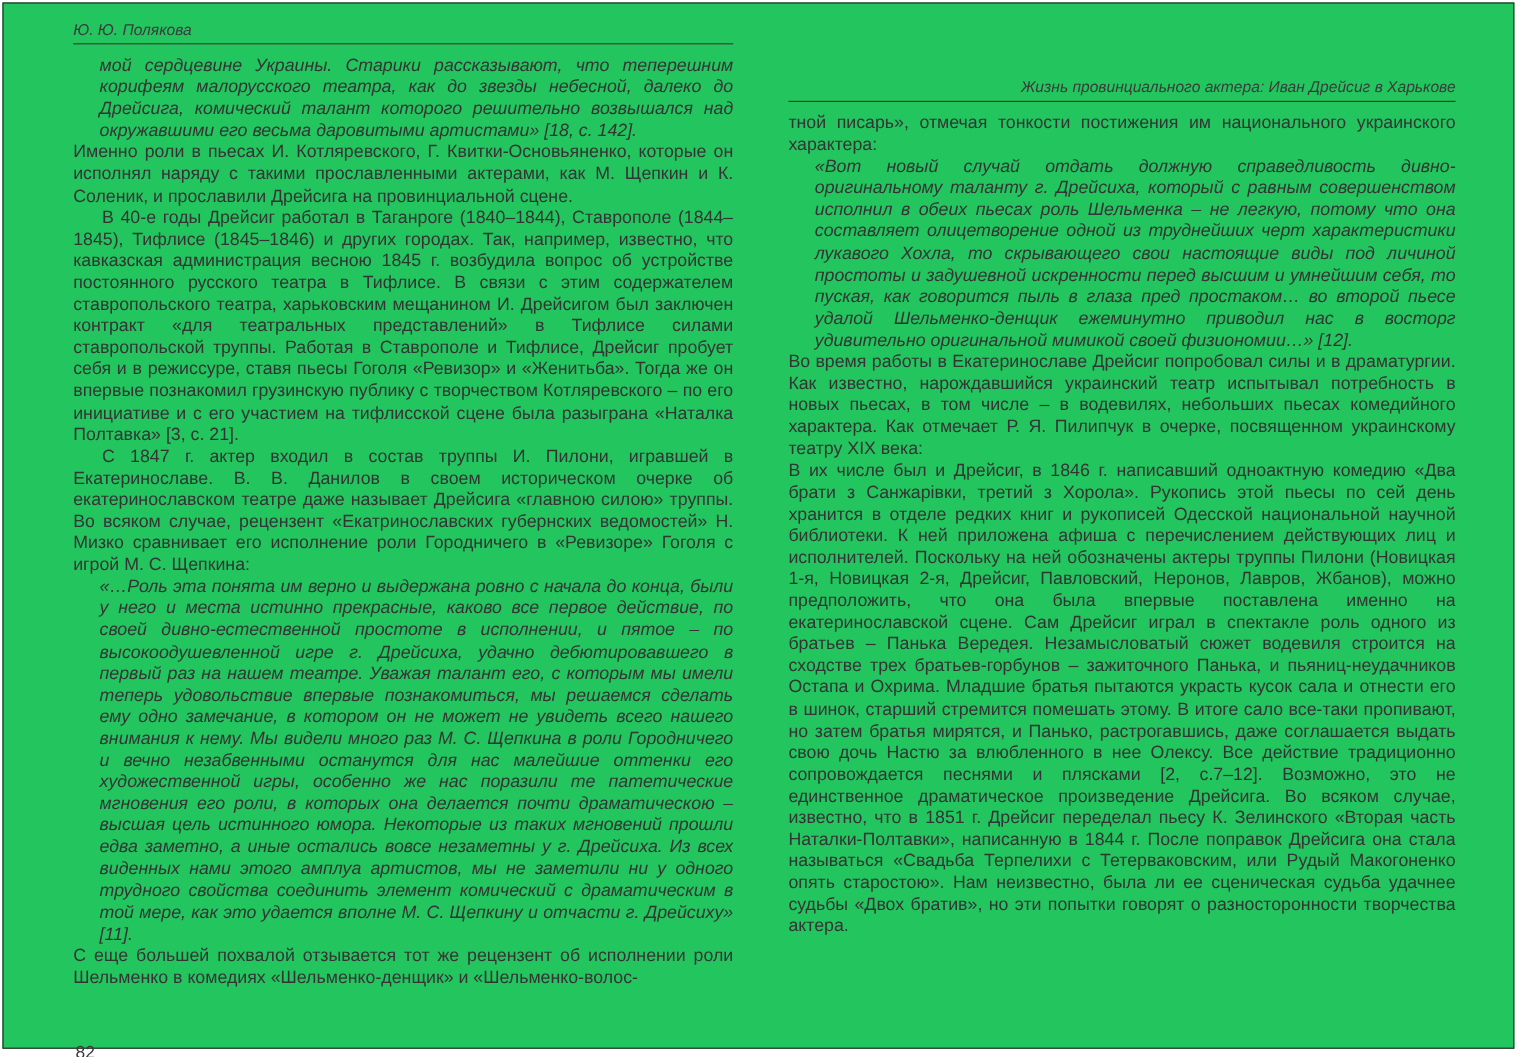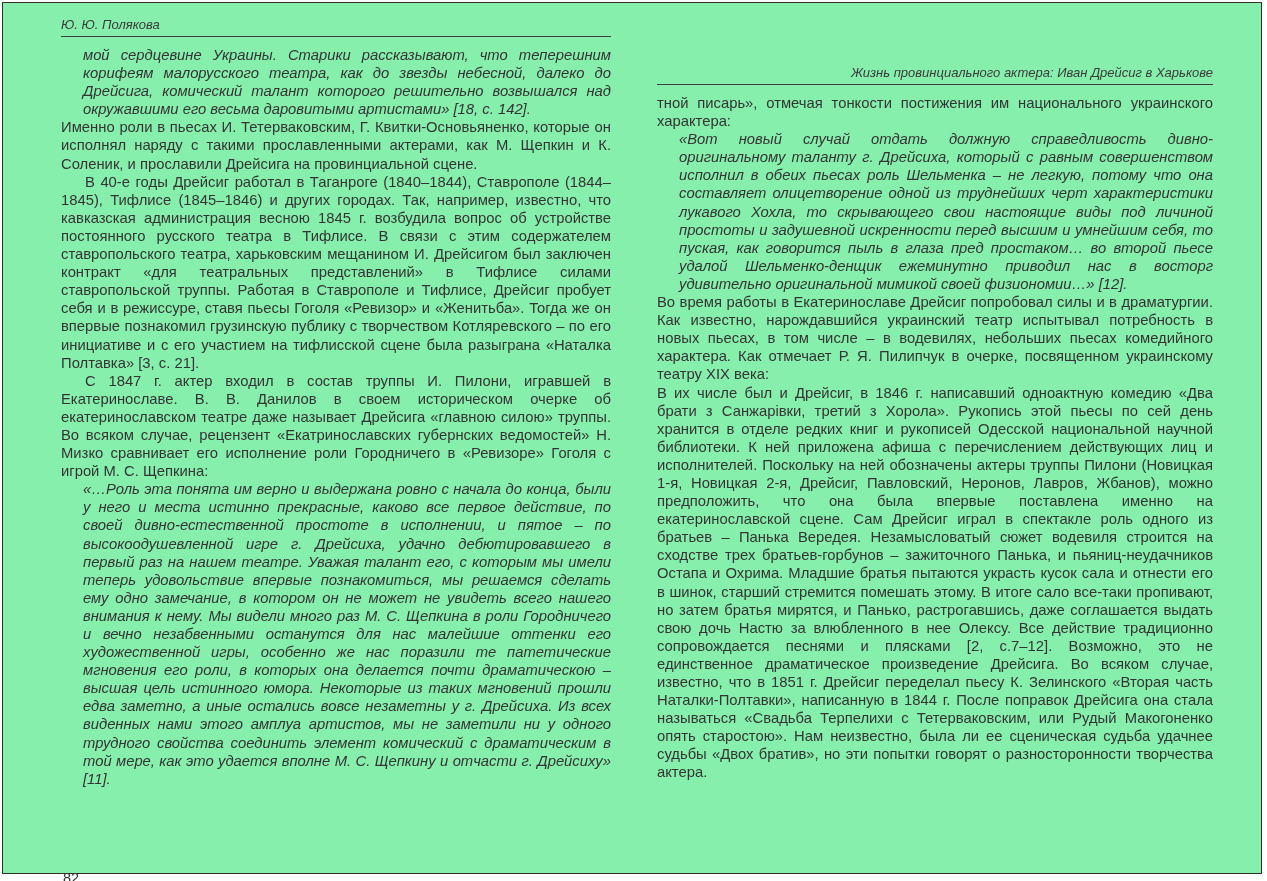--- a/index.html
+++ b/index.html
@@ -8,21 +8,21 @@
     background: #ffffff;
     font-family: "Liberation Sans", sans-serif;
     position: relative;
     overflow: hidden;
   }
   .frame {
     position: absolute;
     left: 2px; top: 2px;
     width: 1260px; height: 872px;
     border: 1px solid #2e2e2e;
-    background: #86efac;
+    background: #22c55e;
     box-sizing: border-box;
   }
   .page { position: absolute; top: 14px; height: 850px; }
   .page-left  { left: 58px;  width: 550px; }
   .page-right { left: 654px; width: 556px; margin-top: 48px; }
 
   .running-header {
     font-style: italic;
     font-size: 13px;
     line-height: 15px;
@@ -64,24 +64,25 @@
 <body>
 
 <div class="frame">
 
   <div class="page page-left">
     <div class="running-header">
       <span>Ю. Ю. Полякова</span>
     </div>
     <div class="page-body">
         <p class="para quote">мой сердцевине Украины. Старики рассказывают, что теперешним корифеям малорусского театра, как до звезды небесной, далеко до Дрейсига, комический талант которого решительно возвышался над окружавшими его весьма даровитыми артистами» [18, с. 142].</p>
-        <p class="para body">Именно роли в пьесах И. Тетерваковским, Г. Квитки-Основьяненко, которые он исполнял наряду с такими прославленными актерами, как М. Щепкин и К. Соленик, и прославили Дрейсига на провинциальной сцене.</p>
+        <p class="para body">Именно роли в пьесах И. Котляревского, Г. Квитки-Основьяненко, которые он исполнял наряду с такими прославленными актерами, как М. Щепкин и К. Соленик, и прославили Дрейсига на провинциальной сцене.</p>
         <p class="para body-indent">В 40-е годы Дрейсиг работал в Таганроге (1840–1844), Ставрополе (1844–1845), Тифлисе (1845–1846) и других городах. Так, например, известно, что кавказская администрация весною 1845 г. возбудила вопрос об устройстве постоянного русского театра в Тифлисе. В связи с этим содержателем ставропольского театра, харьковским мещанином И. Дрейсигом был заключен контракт «для театральных представлений» в Тифлисе силами ставропольской труппы. Работая в Ставрополе и Тифлисе, Дрейсиг пробует себя и в режиссуре, ставя пьесы Гоголя «Ревизор» и «Женитьба». Тогда же он впервые познакомил грузинскую публику с творчеством Котляревского – по его инициативе и с его участием на тифлисской сцене была разыграна «Наталка Полтавка» [3, с. 21].</p>
         <p class="para body-indent">С 1847 г. актер входил в состав труппы И. Пилони, игравшей в Екатеринославе. В. В. Данилов в своем историческом очерке об екатеринославском театре даже называет Дрейсига «главною силою» труппы. Во всяком случае, рецензент «Екатринославских губернских ведомостей» Н. Мизко сравнивает его исполнение роли Городничего в «Ревизоре» Гоголя с игрой М. С. Щепкина:</p>
         <p class="para quote">«…Роль эта понята им верно и выдержана ровно с начала до конца, были у него и места истинно прекрасные, каково все первое действие, по своей дивно-естественной простоте в исполнении, и пятое – по высокоодушевленной игре г. Дрейсиха, удачно дебютировавшего в первый раз на нашем театре. Уважая талант его, с которым мы имели теперь удовольствие впервые познакомиться, мы решаемся сделать ему одно замечание, в котором он не может не увидеть всего нашего внимания к нему. Мы видели много раз М. С. Щепкина в роли Городничего и вечно незабвенными останутся для нас малейшие оттенки его художественной игры, особенно же нас поразили те патетические мгновения его роли, в которых она делается почти драматическою – высшая цель истинного юмора. Некоторые из таких мгновений прошли едва заметно, а иные остались вовсе незаметны у г. Дрейсиха. Из всех виденных нами этого амплуа артистов, мы не заметили ни у одного трудного свойства соединить элемент комический с драматическим в той мере, как это удается вполне М. С. Щепкину и отчасти г. Дрейсиху» [11].</p>
+        <p class="para body">С еще большей похвалой отзывается тот же рецензент об исполнении роли Шельменко в комедиях «Шельменко-денщик» и «Шельменко-волос-</p>
       </div>
     <div class="page-number">82</div>
   </div>
 
   <div class="page page-right">
     <div class="running-header">
       <span>Жизнь провинциального актера: Иван Дрейсиг в Харькове</span>
     </div>
     <div class="page-body">
         <p class="para body">тной писарь», отмечая тонкости постижения им национального украинского характера:</p>

